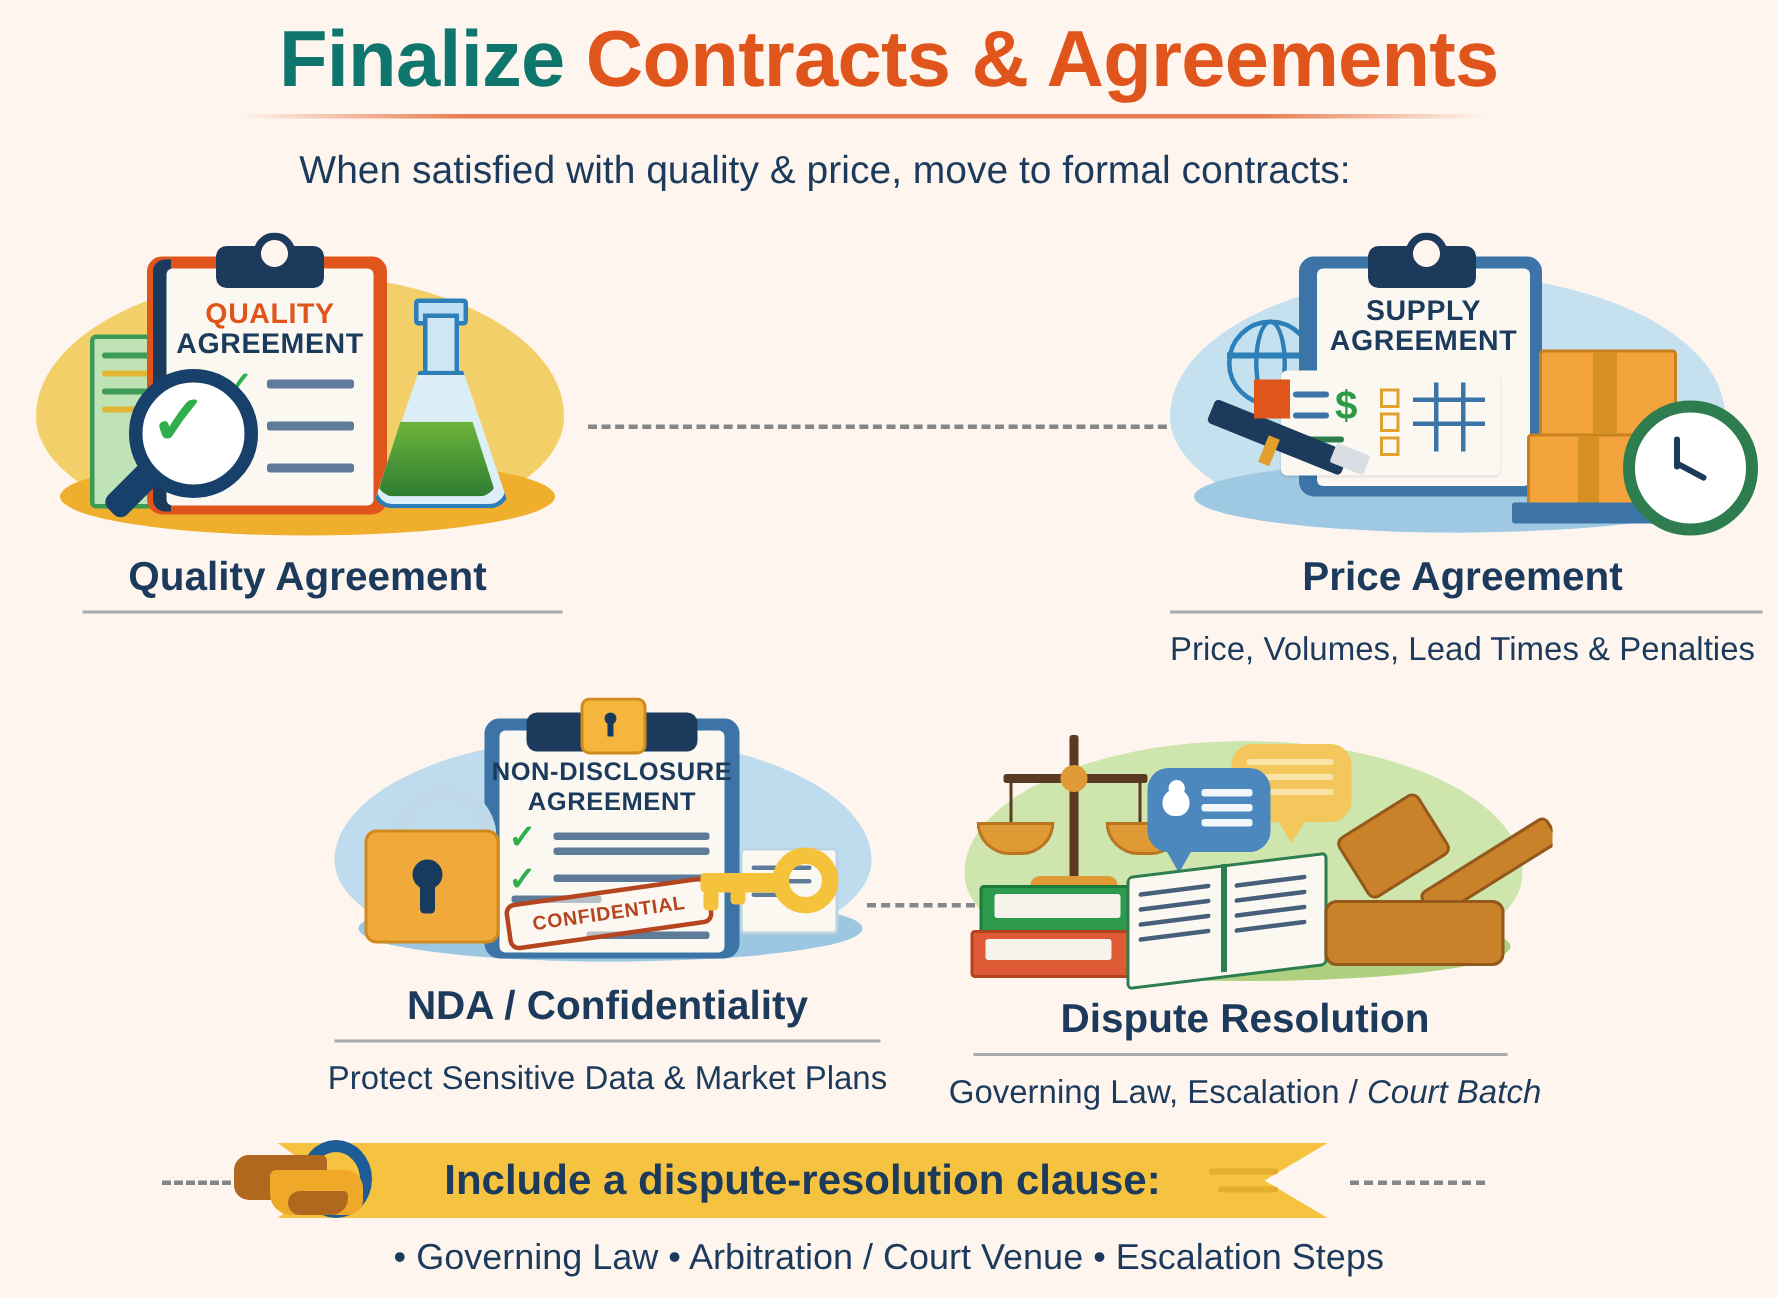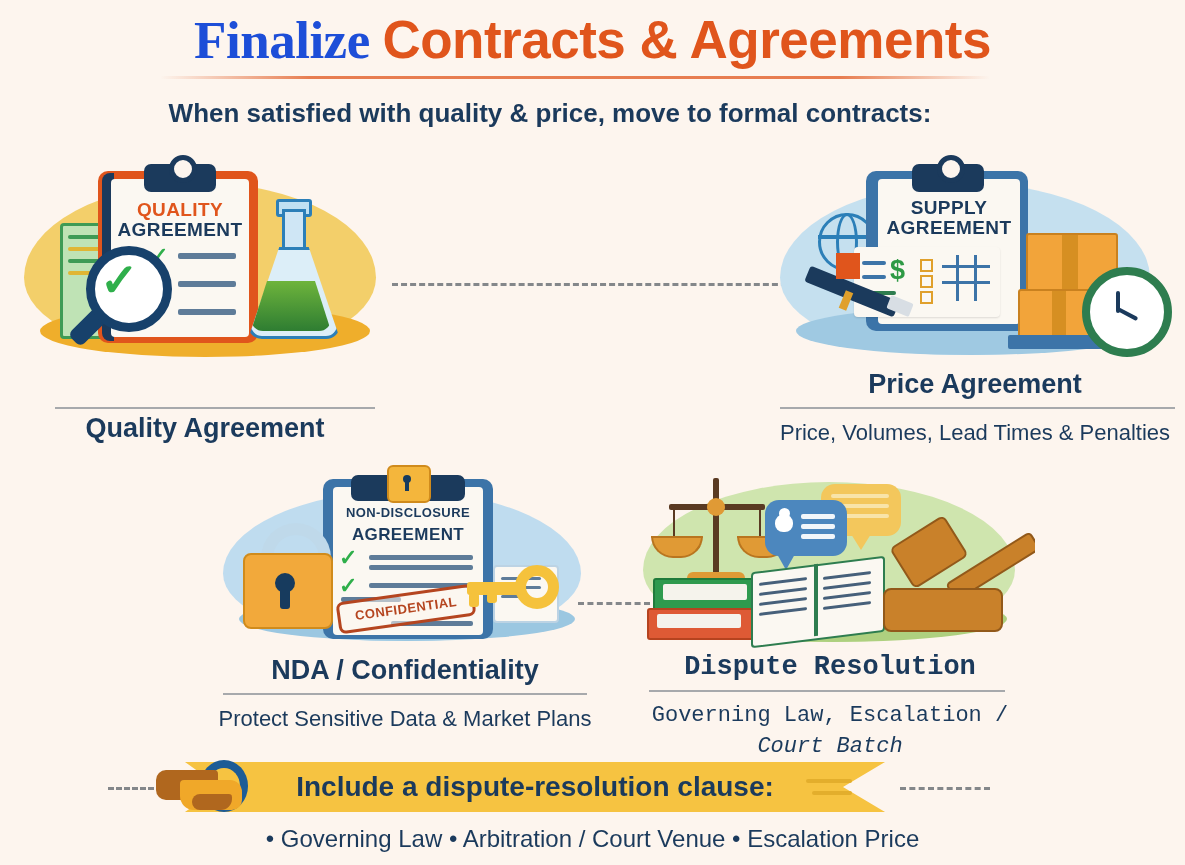--- a/index.html
+++ b/index.html
@@ -13,30 +13,30 @@
   .page{position:relative;width:1185px;height:865px;}
 
   
   .title{
     position:absolute;top:8px;left:0;width:1185px;
     text-align:center;
     font-size:53px;line-height:64px;font-weight:bold;
     letter-spacing:-0.5px;
     white-space:nowrap;
   }
-  .title .t1{color:#1d4ed8;font-family:Liberation Serif, serif;}
+  .title .t1{color:#0f766e;}
   .title .t2{color:#E0551C;}
   .title-rule{
     position:absolute;top:76px;left:160px;width:830px;height:3px;
     background:linear-gradient(to right,rgba(224,85,28,0) 0%,rgba(224,85,28,.75) 18%,rgba(224,85,28,.75) 82%,rgba(224,85,28,0) 100%);
     border-radius:2px;
   }
   .subtitle{
     position:absolute;top:96px;left:0;width:1100px;text-align:center;
-    font-size:26px;line-height:34px;color:#1B3A5C;white-space:nowrap;font-weight:bold;
+    font-size:26px;line-height:34px;color:#1B3A5C;white-space:nowrap;
   }
 
   
   .card{position:absolute;}
   .art{position:absolute;overflow:hidden;}
   .blob{position:absolute;border-radius:50% 50% 46% 46%/55% 55% 45% 45%;}
   .cap-title{
     position:absolute;text-align:center;font-weight:bold;color:#1B3A5C;
     font-size:27px;line-height:34px;white-space:nowrap;
   }
@@ -170,21 +170,21 @@
       <div class="mag-handle" style="left:72px;top:145px;width:18px;height:48px;"></div>
       <div class="mag-glass" style="left:76px;top:91px;width:68px;height:68px;"></div>
       <div class="tick" style="left:90px;top:98px;font-size:46px;">✓</div>
 
       <div class="flask-neck" style="left:266px;top:44px;width:30px;height:12px;background:#BFE0F2;"></div>
       <div class="flask-neck" style="left:272px;top:54px;width:18px;height:40px;border-radius:0;"></div>
       <div style="position:absolute;left:238px;top:92px;width:86px;height:86px;background:#DCEEF8;border:3px solid #2C7FB8;border-radius:6px 6px 14px 14px;clip-path:polygon(34% 0%,66% 0%,100% 100%,0% 100%);"></div>
       <div style="position:absolute;left:241px;top:126px;width:80px;height:50px;background:linear-gradient(#6EB43C,#2E7D32);clip-path:polygon(20% 0%,80% 0%,100% 100%,0% 100%);border-radius:0 0 12px 12px;"></div>
     </div>
 
-    <div class="cap-title" style="left:0;top:212px;width:390px;margin-top:44px;">Quality Agreement</div>
+    <div class="cap-title" style="left:0;top:212px;width:390px;">Quality Agreement</div>
     <div class="cap-rule" style="left:45px;top:252px;width:320px;"></div>
   </div>
 
   <div class="card" style="left:770px;top:155px;width:410px;height:330px;">
 
     <div class="art" style="left:0;top:0;width:410px;height:205px;">
       <div class="blob" style="left:10px;top:28px;width:370px;height:172px;background:#C5E0EF;"></div>
       <div class="blob" style="left:26px;top:152px;width:350px;height:48px;background:#9FC9E2;border-radius:50%;"></div>
 
       <div class="globe" style="left:48px;top:58px;width:52px;height:52px;"></div>
@@ -249,21 +249,21 @@
       <div class="doc-line" style="left:296px;top:121px;width:40px;height:3px;"></div>
       <div class="doc-line" style="left:296px;top:130px;width:28px;height:3px;"></div>
 
       <div class="clip-back" style="left:118px;top:14px;width:170px;height:160px;background:#3C74A8;"></div>
       <div class="clip-paper" style="left:128px;top:22px;width:150px;height:148px;"></div>
       <div class="clip-clamp" style="left:146px;top:10px;width:114px;height:26px;"></div>
       <div class="pad-top" style="left:182px;top:0px;width:40px;height:34px;"></div>
       <div class="keyhole" style="left:198px;top:10px;width:8px;height:8px;"></div>
       <div style="position:absolute;left:200px;top:16px;width:4px;height:10px;background:#173B5E;"></div>
 
-      <div class="clip-title" style="left:122px;top:40px;width:162px;font-size:13px;">
+      <div class="clip-title" style="left:122px;top:40px;width:162px;font-size:17px;">
         <span class="hdr-n">NON-DISCLOSURE</span>
       </div>
       <div class="clip-title" style="left:122px;top:60px;width:162px;font-size:17px;">
         <span class="hdr-n">AGREEMENT</span>
       </div>
 
       <div class="tick" style="left:134px;top:80px;font-size:22px;">✓</div>
       <div class="doc-line" style="left:164px;top:90px;width:104px;height:5px;"></div>
       <div class="doc-line" style="left:164px;top:100px;width:104px;height:5px;"></div>
       <div class="tick" style="left:134px;top:108px;font-size:22px;">✓</div>
@@ -282,21 +282,21 @@
       <div class="key-shaft" style="left:262px;top:117px;width:56px;height:13px;"></div>
       <div class="key-shaft" style="left:264px;top:128px;width:10px;height:14px;"></div>
       <div class="key-shaft" style="left:282px;top:128px;width:10px;height:10px;"></div>
     </div>
 
     <div class="cap-title" style="left:0;top:188px;width:400px;">NDA / Confidentiality</div>
     <div class="cap-rule" style="left:18px;top:228px;width:364px;"></div>
     <div class="cap-desc" style="left:0;top:238px;width:400px;">Protect Sensitive Data &amp; Market Plans</div>
   </div>
 
-  <div class="card" style="left:625px;top:460px;width:410px;height:280px;font-family:Liberation Mono, monospace;">
+  <div class="card" style="left:625px;top:472px;width:410px;height:280px;">
 
     <div class="art" style="left:0;top:0;width:410px;height:190px;">
       <div class="blob" style="left:18px;top:22px;width:372px;height:160px;background:#CFE5AE;"></div>
       <div class="blob" style="left:34px;top:136px;width:348px;height:46px;background:#AED07F;border-radius:50%;"></div>
 
       <div class="scale-beam" style="left:88px;top:18px;width:6px;height:104px;"></div>
       <div class="scale-beam" style="left:44px;top:44px;width:96px;height:6px;"></div>
       <div style="position:absolute;left:82px;top:38px;width:18px;height:18px;background:#E09A35;border-radius:50%;"></div>
       <div style="position:absolute;left:48px;top:48px;width:2px;height:30px;background:#5A3A22;"></div>
       <div style="position:absolute;left:134px;top:48px;width:2px;height:30px;background:#5A3A22;"></div>
@@ -356,15 +356,15 @@
   <div style="position:absolute;left:812px;top:791px;width:40px;height:4px;background:#E3AE2C;border-radius:2px;"></div>
 
   <div class="hand" style="left:150px;top:758px;width:120px;height:60px;">
     <div class="cuff" style="left:50px;top:2px;width:48px;height:52px;background:#1D5C96;"></div>
     <div class="cuff" style="left:58px;top:10px;width:32px;height:36px;background:#F6C341;"></div>
     <div class="hand-a" style="left:6px;top:12px;width:62px;height:30px;"></div>
     <div class="hand-b" style="left:30px;top:22px;width:62px;height:30px;"></div>
     <div class="hand-a" style="left:42px;top:36px;width:40px;height:16px;"></div>
   </div>
 
-  <div class="bottom-line" style="left:0;top:822px;">• Governing Law • Arbitration / Court Venue • Escalation Price</div>
+  <div class="bottom-line" style="left:0;top:822px;">• Governing Law • Arbitration / Court Venue • Escalation Steps</div>
 
 </div>
 
 </body></html>

